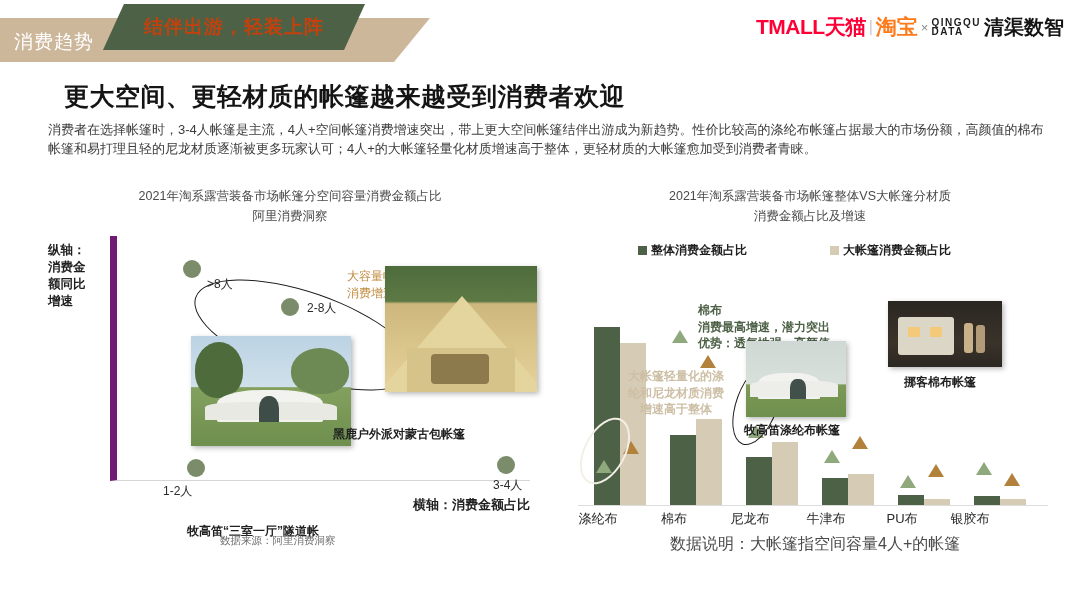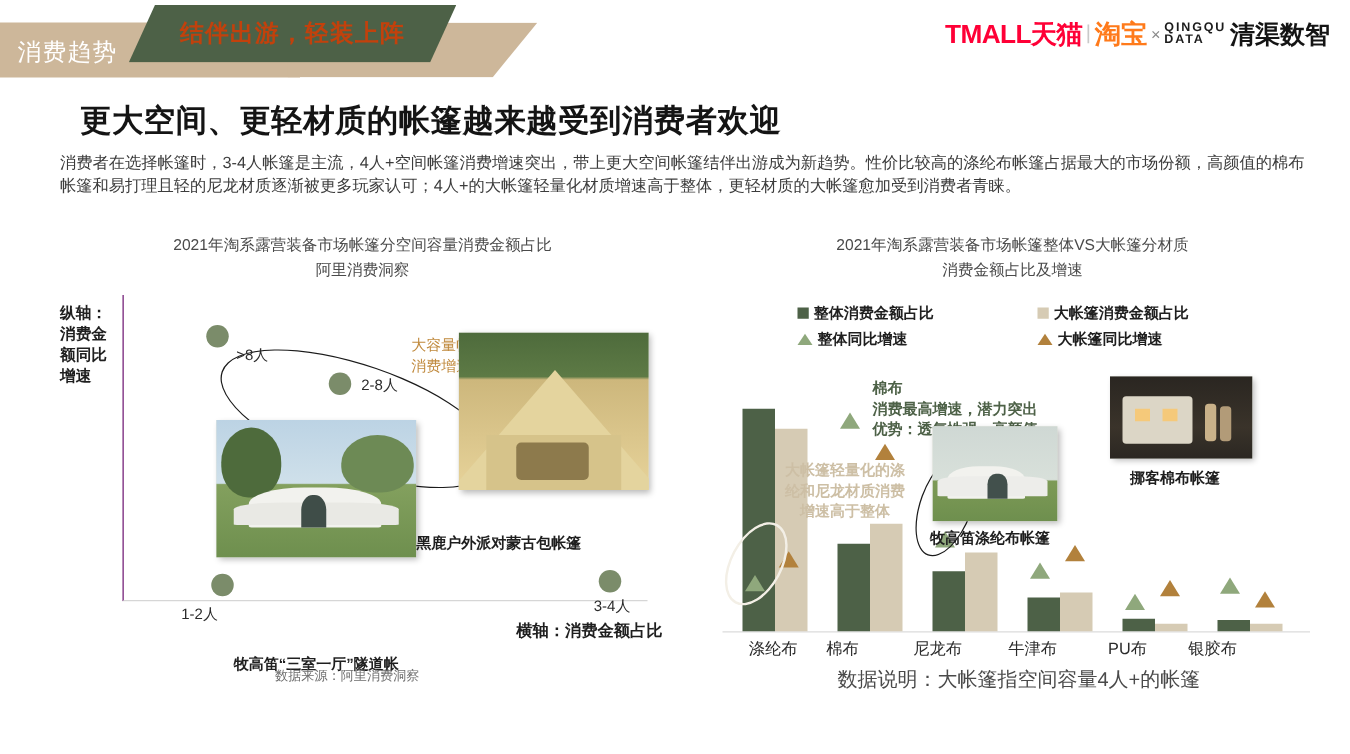--- a/index.html
+++ b/index.html
@@ -35,22 +35,22 @@
       color:#3c3c3c; }
 
   
   .panel { position:absolute; top:186px; height:345px; }
   .panel-l { left:40px; width:500px; }
   .panel-r { left:560px; width:500px; }
 
   .ch-title { text-align:center; font-size:12.5px; color:#4a4a4a; line-height:20px; }
 
   
-  .plot-l { position:absolute; left:58px; top:50px; width:420px; height:245px;
-      border-left:1px solid #701a75; border-bottom:1px solid #d6d6d6; }
+  .plot-l { position:absolute; left:70px; top:50px; width:420px; height:245px;
+      border-left:7px solid #701a75; border-bottom:1px solid #d6d6d6; }
   .ylab-l { position:absolute; left:8px; top:56px; width:46px; font-size:12.5px; font-weight:bold;
       color:#1f1f1f; line-height:17px; }
   .xlab-l { position:absolute; right:10px; top:310px; font-size:13px; font-weight:bold; color:#1f1f1f; }
   .src-l { position:absolute; left:180px; top:348px; font-size:10.5px; color:#6d6d6d; }
 
   .dot { position:absolute; width:18px; height:18px; border-radius:50%; background:#7b8c6a; }
   .dot-lbl { position:absolute; font-size:12px; color:#2b2b2b; }
   .ellipse-l { position:absolute; left:72px; top:56px; width:232px; height:86px;
       border:1.6px solid #1b1b1b; border-radius:50%; transform:rotate(19deg); }
   .note-gold { position:absolute; font-size:12px; color:#c08a3e; line-height:17px; }
@@ -168,30 +168,20 @@
       <div class="lg-row">
         <div class="lg-it w1">
           <span class="sq" style="background:#4d6147"></span>
           <span>整体消费金额占比</span>
         </div>
         <div class="lg-it">
           <span class="sq" style="background:#d6cbb4"></span>
           <span>大帐篷消费金额占比</span>
         </div>
       </div>
-      <div class="lg-row">
-        <div class="lg-it w1">
-          <span class="tri" style="border-bottom:9px solid #8fa87c"></span>
-          <span>整体同比增速</span>
-        </div>
-        <div class="lg-it">
-          <span class="tri" style="border-bottom:9px solid #b2813c"></span>
-          <span>大帐篷同比增速</span>
-        </div>
-      </div>
     </div>
 
     <div class="plot-r">
 
       <div class="bar" style="left:16px; width:26px; height:178px; background:#4d6147;"></div>
       <div class="bar" style="left:42px; width:26px; height:162px; background:#d6cbb4;"></div>
       <div class="mk" style="left:18px; bottom:32px; border-bottom:13px solid #8fa87c;"></div>
       <div class="mk" style="left:45px; bottom:51px; border-bottom:13px solid #b2813c;"></div>
       <div class="ell" style="left:6px; bottom:18px; width:42px; height:72px; border:2px solid #f3efe6; transform:rotate(28deg);"></div>
 
@@ -215,21 +205,21 @@
       <div class="bar" style="left:346px; width:26px; height:6px;  background:#d6cbb4;"></div>
       <div class="mk" style="left:322px; bottom:17px; border-bottom:13px solid #8fa87c;"></div>
       <div class="mk" style="left:350px; bottom:28px; border-bottom:13px solid #b2813c;"></div>
 
       <div class="bar" style="left:396px; width:26px; height:9px; background:#4d6147;"></div>
       <div class="bar" style="left:422px; width:26px; height:6px; background:#d6cbb4;"></div>
       <div class="mk" style="left:398px; bottom:30px; border-bottom:13px solid #8fa87c;"></div>
       <div class="mk" style="left:426px; bottom:19px; border-bottom:13px solid #b2813c;"></div>
     </div>
 
-    <div class="xt" style="left:-2px;text-align:right;">涤纶布</div>
+    <div class="xt" style="left:-2px;">涤纶布</div>
     <div class="xt" style="left:74px;">棉布</div>
     <div class="xt" style="left:150px;">尼龙布</div>
     <div class="xt" style="left:226px;">牛津布</div>
     <div class="xt" style="left:302px;">PU布</div>
     <div class="xt" style="left:370px;">银胶布</div>
 
     <div class="note-r" style="left:138px; top:116px; color:#4d6147; font-weight:bold;">
       <div>棉布</div>
       <div>消费最高增速，潜力突出</div>
       <div>优势：透气性强、高颜值</div>

